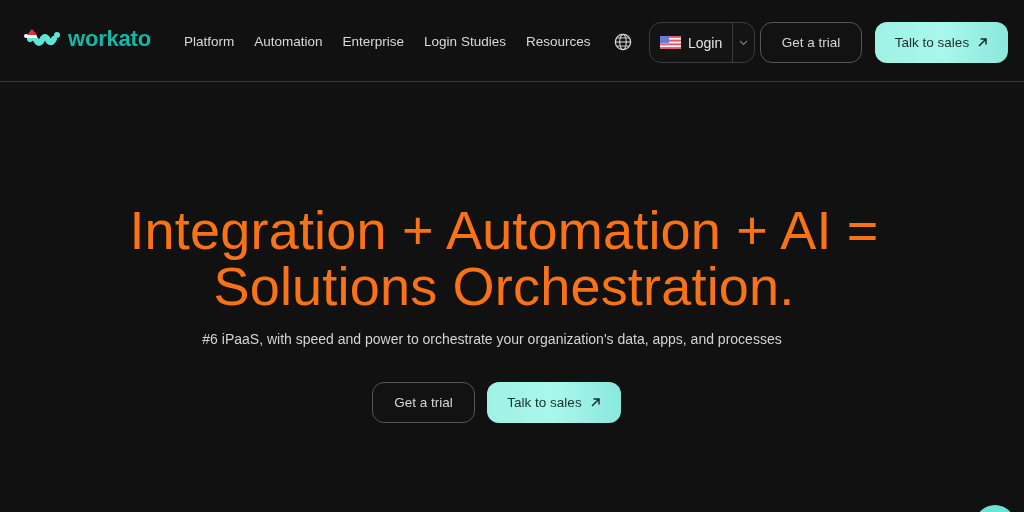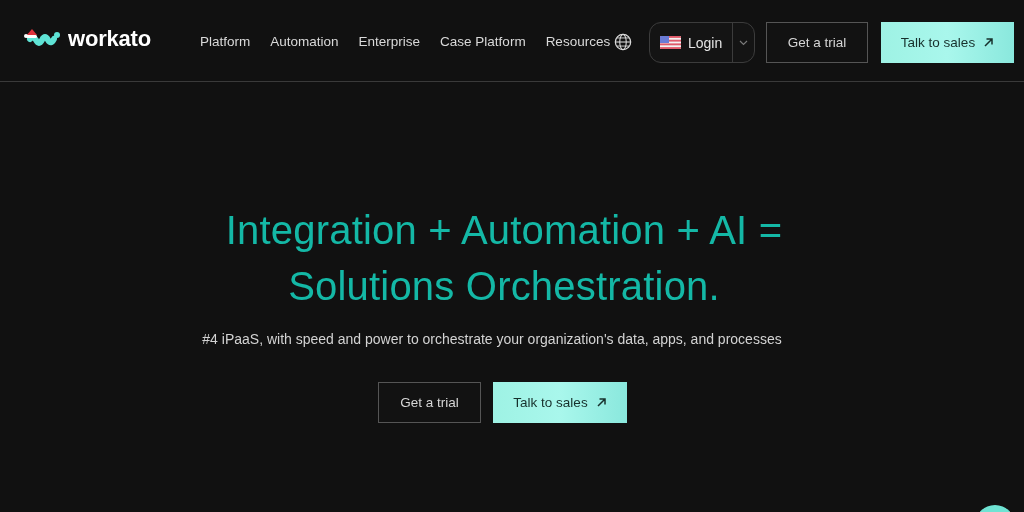--- a/index.html
+++ b/index.html
@@ -2,40 +2,40 @@
 <html><head>
 <meta charset="utf-8">
 <style>
   * { box-sizing: border-box; margin: 0; padding: 0; }
   html, body { width: 1024px; height: 512px; overflow: hidden; background: #111111; }
   body { font-family: "Liberation Sans", sans-serif; color: #e8e8e8; position: relative; }
 
   .topbar { position: absolute; left: 0; top: 0; width: 1024px; height: 82px; border-bottom: 1px solid #3a3a3a; background: #111111; }
   .logo { position: absolute; left: 24px; top: 26px; display: flex; align-items: center; gap: 6px; }
   .logo-mark { width: 38px; height: 24px; position: relative; }
-  .logo-text { font-size: 22px; font-weight: 700; color: #ffffff; letter-spacing: -0.2px; }
+  .logo-text { font-size: 22px; font-weight: 700; color: #14b8a6; letter-spacing: -0.2px; }
 
-  .nav { position: absolute; left: 184px; top: 34px; display: flex; gap: 0; margin-left: 16px; }
+  .nav { position: absolute; left: 184px; top: 34px; display: flex; gap: 0; }
   .nav-item { font-size: 13.5px; color: #d9d9d9; margin-right: 20px; cursor: pointer; white-space: nowrap; }
 
   .globe { position: absolute; left: 614px; top: 33px; width: 18px; height: 18px; }
 
   .login-group { position: absolute; left: 649px; top: 22px; width: 106px; height: 41px; border: 1px solid #3c3c3c; border-radius: 12px; display: flex; background: #141414; }
   .login-main { flex: 1; display: flex; align-items: center; padding-left: 10px; gap: 7px; font-size: 14px; color: #e5e5e5; cursor: pointer; }
   .flag { width: 21px; height: 13px; position: relative; overflow: hidden; border-radius: 1px; }
   .login-caret { width: 22px; border-left: 1px solid #3c3c3c; display: flex; align-items: center; justify-content: center; cursor: pointer; }
 
-  .btn { position: absolute; display: flex; align-items: center; justify-content: center; border-radius: 0; font-size: 13.5px; cursor: pointer; white-space: nowrap; margin-left: 6px; }
+  .btn { position: absolute; display: flex; align-items: center; justify-content: center; border-radius: 12px; font-size: 13.5px; cursor: pointer; white-space: nowrap; }
   .btn-outline { border: 1px solid #555; color: #d6d6d6; background: #121212; }
   .btn-primary { background: linear-gradient(90deg, #9ef2e4 0%, #a9f7ec 50%, #8ae8dd 100%); color: #17302c; gap: 8px; }
 
   .top-trial { left: 760px; top: 22px; width: 102px; height: 41px; }
   .top-sales { left: 875px; top: 22px; width: 133px; height: 41px; }
 
-  .hero-title { position: absolute; left: 0; top: 202px; width: 984px; text-align: center; font-size: 40px; line-height: 56px; color: #14b8a6; font-weight: 400; letter-spacing: 0.2px; padding-left: 24px; }
+  .hero-title { position: absolute; left: 0; top: 202px; width: 984px; text-align: center; font-size: 54px; line-height: 56px; color: #f97316; font-weight: 400; letter-spacing: 0.2px; padding-left: 24px; }
   .hero-sub { position: absolute; left: 0; top: 331px; width: 984px; text-align: center; font-size: 14px; color: #d3d3d3; }
 
   .hero-trial { left: 372px; top: 382px; width: 103px; height: 41px; }
   .hero-sales { left: 487px; top: 382px; width: 134px; height: 41px; }
 
   .chat-bubble { position: absolute; left: 975px; top: 505px; width: 40px; height: 40px; border-radius: 50%; background: #6fe3d3; }
 </style>
 </head>
 <body>
 
@@ -48,21 +48,21 @@
       <rect x="2" y="8" width="11" height="3" rx="1.5" fill="#ffffff"></rect>
       <circle cx="2" cy="9" r="2" fill="#ffffff"></circle>
     </svg>
     <span class="logo-text">workato</span>
   </div>
 
   <nav class="nav">
     <span class="nav-item">Platform</span>
     <span class="nav-item">Automation</span>
     <span class="nav-item">Enterprise</span>
-    <span class="nav-item">Case Platform</span>
+    <span class="nav-item">Login Studies</span>
     <span class="nav-item">Resources</span>
   </nav>
 
   <svg class="globe" viewBox="0 0 20 20">
     <circle cx="10" cy="10" r="8.5" stroke="#d9d9d9" stroke-width="1.4" fill="none"></circle>
     <ellipse cx="10" cy="10" rx="3.6" ry="8.5" stroke="#d9d9d9" stroke-width="1.2" fill="none"></ellipse>
     <line x1="1.5" y1="10" x2="18.5" y2="10" stroke="#d9d9d9" stroke-width="1.2"></line>
     <line x1="3" y1="5.5" x2="17" y2="5.5" stroke="#d9d9d9" stroke-width="1"></line>
     <line x1="3" y1="14.5" x2="17" y2="14.5" stroke="#d9d9d9" stroke-width="1"></line>
   </svg>
@@ -95,21 +95,21 @@
       <path d="M2 9 L9 2 M3.5 2 H9 V7.5" stroke="#17302c" stroke-width="1.5" fill="none"></path>
     </svg>
   </div>
 </div>
 
 <h1 class="hero-title">
   <span>Integration + Automation + AI =</span><br>
   <span>Solutions Orchestration.</span>
 </h1>
 
-<p class="hero-sub">#4 iPaaS, with speed and power to orchestrate your organization's data, apps, and processes</p>
+<p class="hero-sub">#6 iPaaS, with speed and power to orchestrate your organization's data, apps, and processes</p>
 
 <div class="btn btn-outline hero-trial">
   <span>Get a trial</span>
 </div>
 <div class="btn btn-primary hero-sales">
   <span>Talk to sales</span>
   <svg width="11" height="11" viewBox="0 0 11 11">
     <path d="M2 9 L9 2 M3.5 2 H9 V7.5" stroke="#17302c" stroke-width="1.5" fill="none"></path>
   </svg>
 </div>

